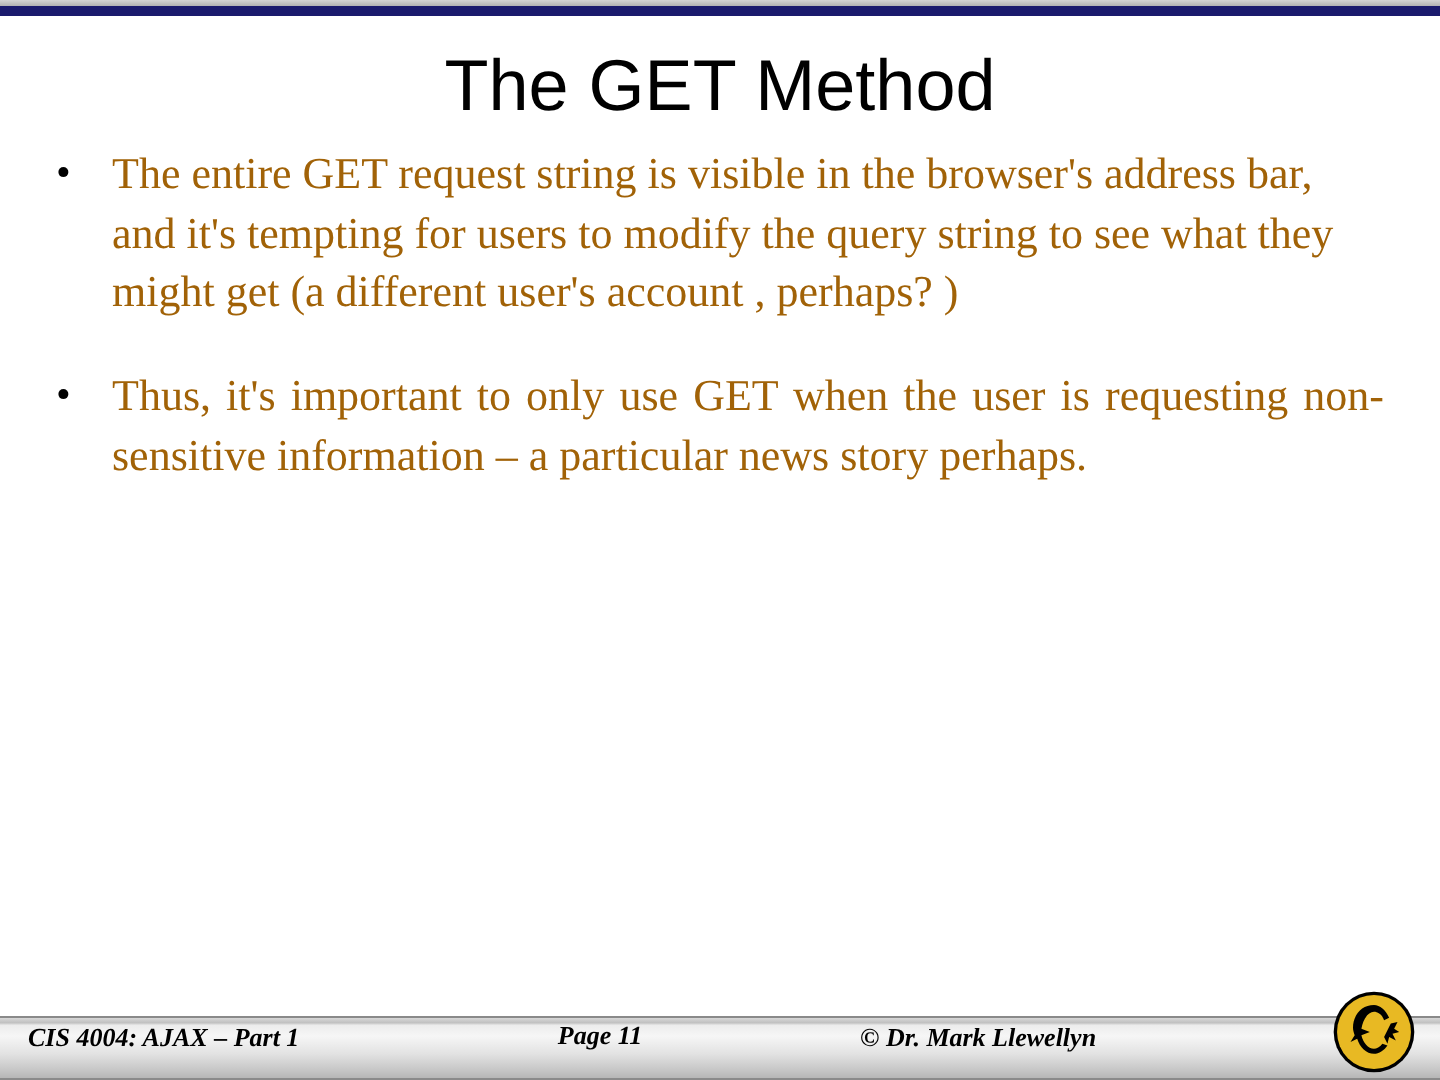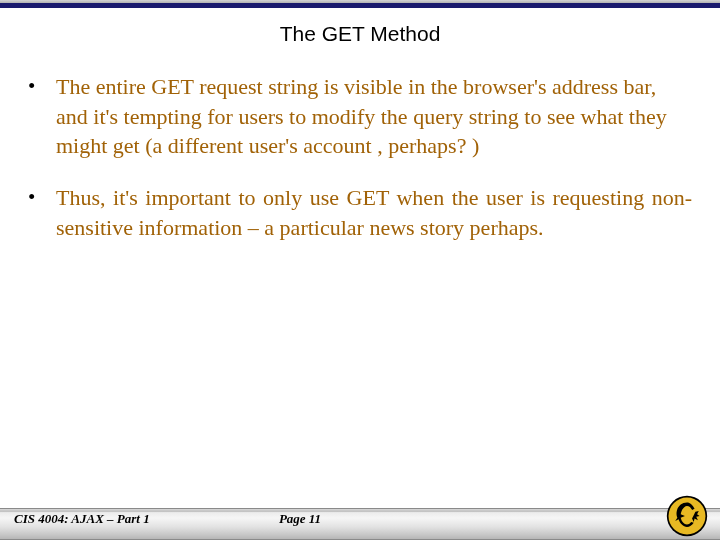--- a/index.html
+++ b/index.html
@@ -16,21 +16,21 @@
     top: 0; left: 0; right: 0;
     height: 8px;
     background: linear-gradient(to bottom, #d4d4d4 0%, #b0b0b0 40%, #1a1a6d 40%, #1a1a6d 100%);
   }
   .slide-title {
     position: absolute;
     top: 22px;
     left: 0; right: 0;
     text-align: center;
     font-family: Arial, Helvetica, sans-serif;
-    font-size: 21px;
+    font-size: 36px;
     font-weight: 400;
     color: #000;
   }
   .content {
     position: absolute;
     top: 72px;
     left: 28px;
     right: 28px;
   }
   .bullet-item {
@@ -120,20 +120,21 @@
     <div class="bullet-marker">•</div>
     <div class="bullet-text justify">Thus, it's important to only use GET when the user is requesting non-sensitive information – a particular news story perhaps.</div>
   </div>
 </div>
 
 <div class="footer">
   <div class="footer-left">CIS 4004: AJAX – Part 1</div>
   <div class="footer-center">
     <span class="footer-center-inner">Page  11</span>
   </div>
+  <div class="footer-right">© Dr. Mark Llewellyn</div>
   <div class="logo">
     <svg viewBox="0 0 100 100">
       <circle cx="50" cy="50" r="48" fill="#000"></circle>
       <circle cx="50" cy="50" r="44" fill="#e8b923"></circle>
       <path d="M50 18 C 35 18 25 30 25 45 C 25 48 26 51 27 54 L 22 62 L 30 58 C 33 68 41 76 50 76 C 56 76 62 72 66 66 L 60 64 C 57 68 53 70 50 70 C 43 70 37 63 35 54 L 45 50 L 35 46 C 37 35 43 26 50 26 C 55 26 60 30 62 36 L 68 33 C 64 24 57 18 50 18 Z M 70 40 L 78 38 L 74 46 L 80 50 L 72 52 L 76 60 L 68 56 L 66 64 L 62 56 L 66 48 Z" fill="#000"></path>
     </svg>
   </div>
 </div>
 
 </body></html>

